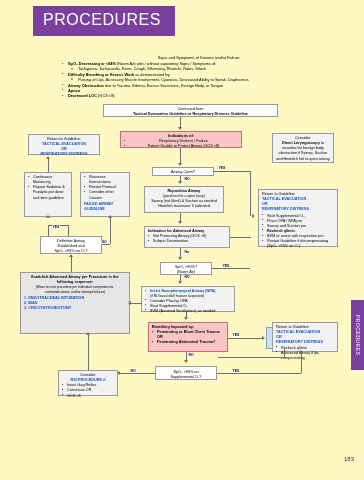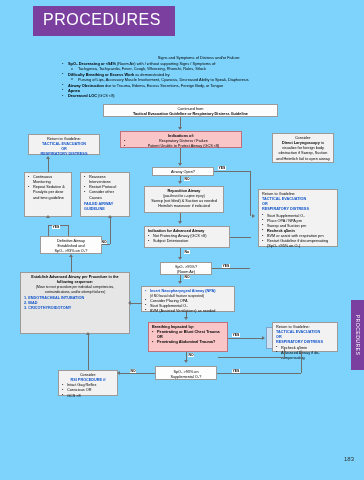--- a/index.html
+++ b/index.html
@@ -4,21 +4,21 @@
 <style>
   html,body{margin:0;padding:0;}
   body{
     width:364px;height:480px;
     background:#ffffff;
     font-family:"Liberation Sans", sans-serif;
     color:#000;
     overflow:hidden;
     position:relative;
   }
-  .page{position:absolute;inset:0;background:#7dd3fc;}
+  .page{position:absolute;inset:0;background:#fef9c3;}
 
   
   .hdr-band{
     position:absolute;left:33px;top:6px;width:142px;height:30px;
     background:#7b3fa0;
   }
   .hdr-band .ttl{
     position:absolute;left:10px;top:5px;
     color:#fff;font-size:16px;letter-spacing:.5px;
   }

